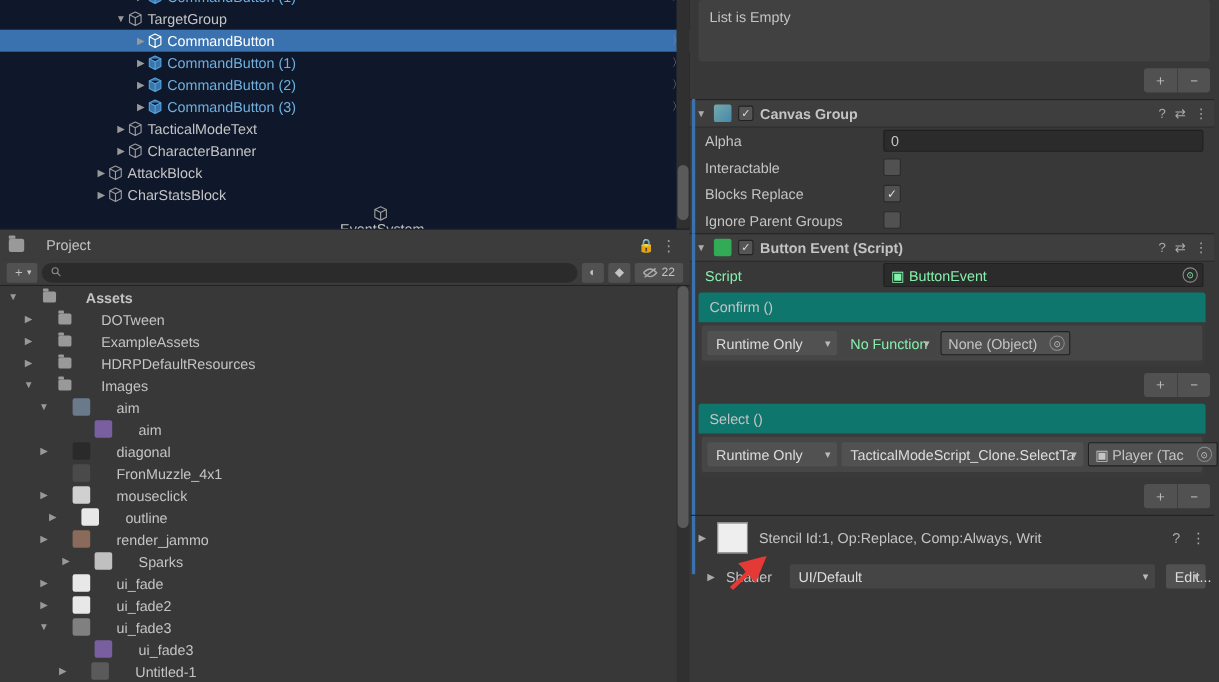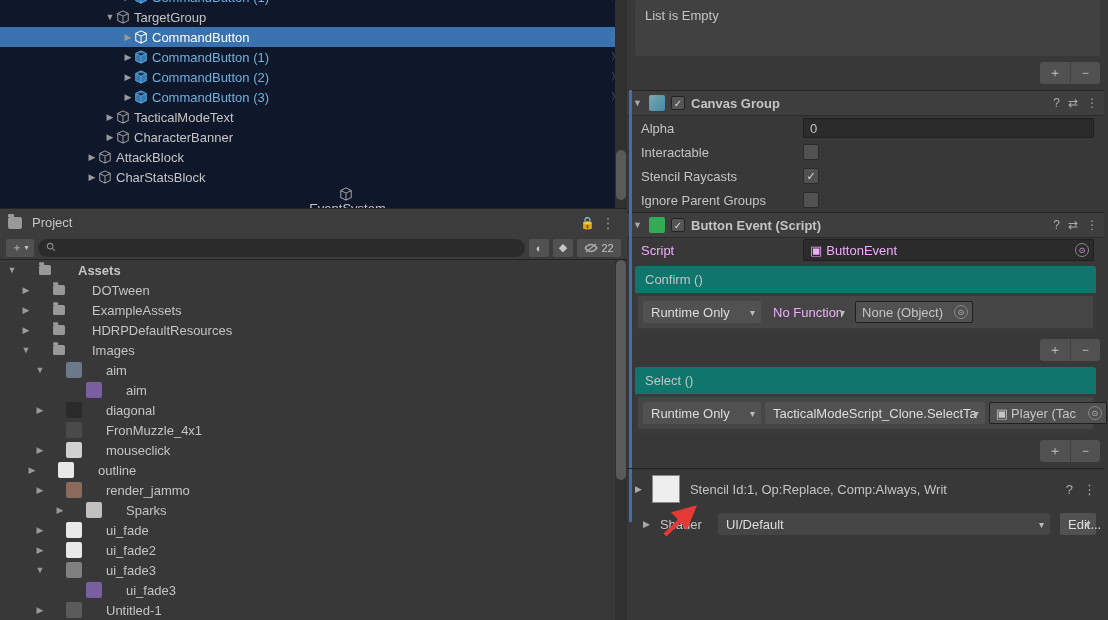--- a/index.html
+++ b/index.html
@@ -24,21 +24,21 @@
   .h-arrow { width: 12px; display: inline-flex; justify-content: center; color: #999; font-size: 9px; }
   .h-arrow.expanded::before { content: "▼"; }
   .h-arrow.collapsed::before { content: "▶"; }
   .h-arrow.none::before { content: ""; }
   .h-cube { width: 14px; height: 14px; margin-right: 4px; display: inline-flex; align-items: center; justify-content: center; }
   .h-chevron { position: absolute; right: 6px; color: #8a8a8a; font-size: 10px; }
   .scrollbar { position: absolute; right: 0; top: 0; width: 12px; height: 100%; background: #303030; }
   .scrollbar-thumb { background: #5A5A5A; width: 10px; margin-left: 1px; border-radius: 5px; }
 
   
-  .proj-header { height: 28px; background: #3C3C3C; display: flex; align-items: center; padding: 0 8px; gap: 10px; border-top: 1px solid #232323; text-align: right; }
+  .proj-header { height: 28px; background: #3C3C3C; display: flex; align-items: center; padding: 0 8px; gap: 20px; border-top: 1px solid #232323; text-align: right; }
   .proj-title { font-weight: 500; }
   .folder-ic { width: 14px; height: 12px; background: #999; border-radius: 2px; position: relative; }
   .folder-ic::before { content: ""; position: absolute; top: -3px; left: 0; width: 6px; height: 3px; background: #999; border-radius: 1px 1px 0 0; }
   .proj-header .rightbox { margin-left: auto; display: flex; gap: 2px; align-items: center; }
 
   
   .proj-toolbar { height: 24px; background: #3C3C3C; display: flex; align-items: center; padding: 0 6px; gap: 4px; border-bottom: 1px solid #232323; }
   .tb-btn { height: 18px; min-width: 20px; background: #515151; border-radius: 2px; display: inline-flex; align-items: center; justify-content: center; color: #C4C4C4; font-size: 11px; }
   .search-field { flex: 1; height: 18px; background: #2B2B2B; border-radius: 9px; display: flex; align-items: center; padding: 0 8px; color: #888; }
   .search-field svg { width: 11px; height: 11px; margin-right: 4px; }
@@ -68,21 +68,21 @@
   .checkbox { width: 16px; height: 16px; background: #515151; border: 1px solid #2b2b2b; border-radius: 2px; display: inline-flex; align-items: center; justify-content: center; font-size: 11px; color: #ddd; }
 
   .evt-box { margin: 4px 8px; background: #3A3A3A; border-radius: 3px; padding-bottom: 2px; }
   .evt-title { padding: 6px 10px; background: #0f766e; border-radius: 3px 3px 0 0; }
   .evt-body { padding: 6px; display: flex; flex-direction: row; gap: 4px; }
   .evt-row { display: flex; gap: 4px; }
   .dd { height: 22px; background: #515151; border-radius: 2px; display: flex; align-items: center; padding: 0 8px; position: relative; color: #ddd; }
   .dd::after { content: "▾"; position: absolute; right: 6px; font-size: 10px; color: #bbb; }
   .obj-field { height: 22px; background: #2B2B2B; border-radius: 2px; display: flex; align-items: center; padding: 0 6px; position: relative; color: #C4C4C4; border: 1px solid #202020; }
   .obj-field .picker { position: absolute; right: 4px; width: 14px; height: 14px; border-radius: 50%; border: 1px solid #888; display: flex; align-items: center; justify-content: center; font-size: 8px; }
-  .disabled { color: #f0abfc; }
+  .disabled { color: #86efac; }
 
   .blue-bar { position: absolute; left: 0; width: 3px; background: #3A72B0; }
 
   .mat-row { display: flex; align-items: center; gap: 10px; padding: 6px 8px; border-top: 1px solid #232323; }
   .mat-thumb { width: 28px; height: 28px; background: #eee; border: 1px solid #888; }
   .mat-sub { display: flex; align-items: center; gap: 10px; padding: 4px 8px 8px 16px; }
 
   .arrow-annot {
     position: absolute;
     left: 660px;
@@ -285,21 +285,21 @@
         <div class="a-row" style="padding-left: 34px;">
           <span class="h-arrow none"></span>
           <span class="a-thumb" style="background:#4a4a4a"></span>
           <span>FronMuzzle_4x1</span>
         </div>
         <div class="a-row" style="padding-left: 34px;">
           <span class="h-arrow collapsed"></span>
           <span class="a-thumb" style="background:#d0d0d0"></span>
           <span>mouseclick</span>
         </div>
-        <div class="a-row" style="padding-left: 26px;">
+        <div class="a-row" style="padding-left: 42px;">
           <span class="h-arrow collapsed"></span>
           <span class="a-thumb" style="background:#e8e8e8"></span>
           <span>outline</span>
         </div>
         <div class="a-row" style="padding-left: 34px;">
           <span class="h-arrow collapsed"></span>
           <span class="a-thumb" style="background:#8a6a5a"></span>
           <span>render_jammo</span>
         </div>
         <div class="a-row" style="padding-left: 54px;">
@@ -320,21 +320,21 @@
         <div class="a-row" style="padding-left: 34px;">
           <span class="h-arrow expanded"></span>
           <span class="a-thumb" style="background:#808080"></span>
           <span>ui_fade3</span>
         </div>
         <div class="a-row" style="padding-left: 54px;">
           <span class="h-arrow none"></span>
           <span class="a-thumb" style="background:#7a5fa0"></span>
           <span>ui_fade3</span>
         </div>
-        <div class="a-row" style="padding-left: 34px;">
+        <div class="a-row" style="padding-left: 51px;">
           <span class="h-arrow collapsed"></span>
           <span class="a-thumb" style="background:#5a5a5a"></span>
           <span>Untitled-1</span>
         </div>
       </div>
     <div class="scrollbar">
       <div class="scrollbar-thumb" style="height:220px;margin-top:0"></div>
     </div>
   </div>
 </div>
@@ -366,21 +366,21 @@
       <span class="lbl">Alpha</span>
       <div class="prop-field">
           <span>0</span>
         </div>
     </div>
     <div class="prop-row">
       <span class="lbl">Interactable</span>
       <span class="checkbox"></span>
     </div>
     <div class="prop-row">
-      <span class="lbl">Stencil Raycasts</span>
+      <span class="lbl">Blocks Replace</span>
       <span class="checkbox">✓</span>
     </div>
     <div class="prop-row">
       <span class="lbl">Ignore Parent Groups</span>
       <span class="checkbox"></span>
     </div>
   </div>
 
   <div style="position:relative">
     <div class="blue-bar" style="top:0;height:310px;left:2px"></div>

